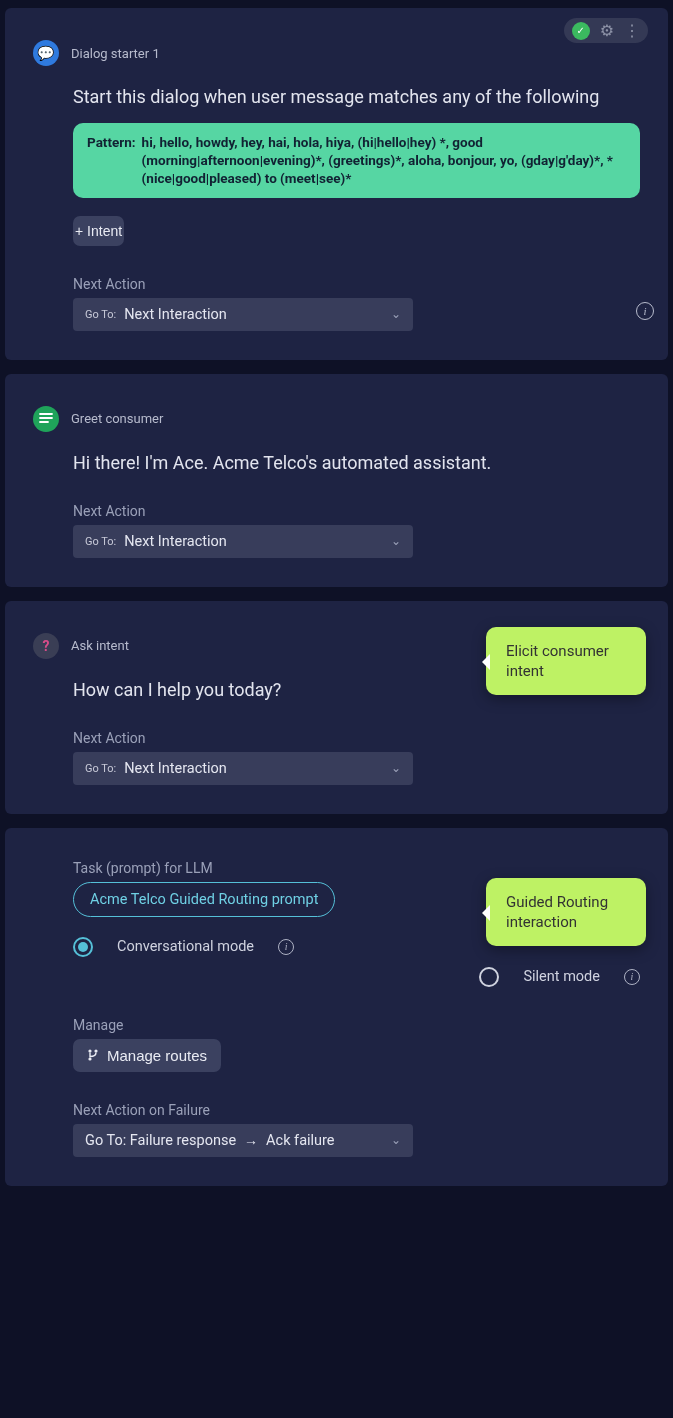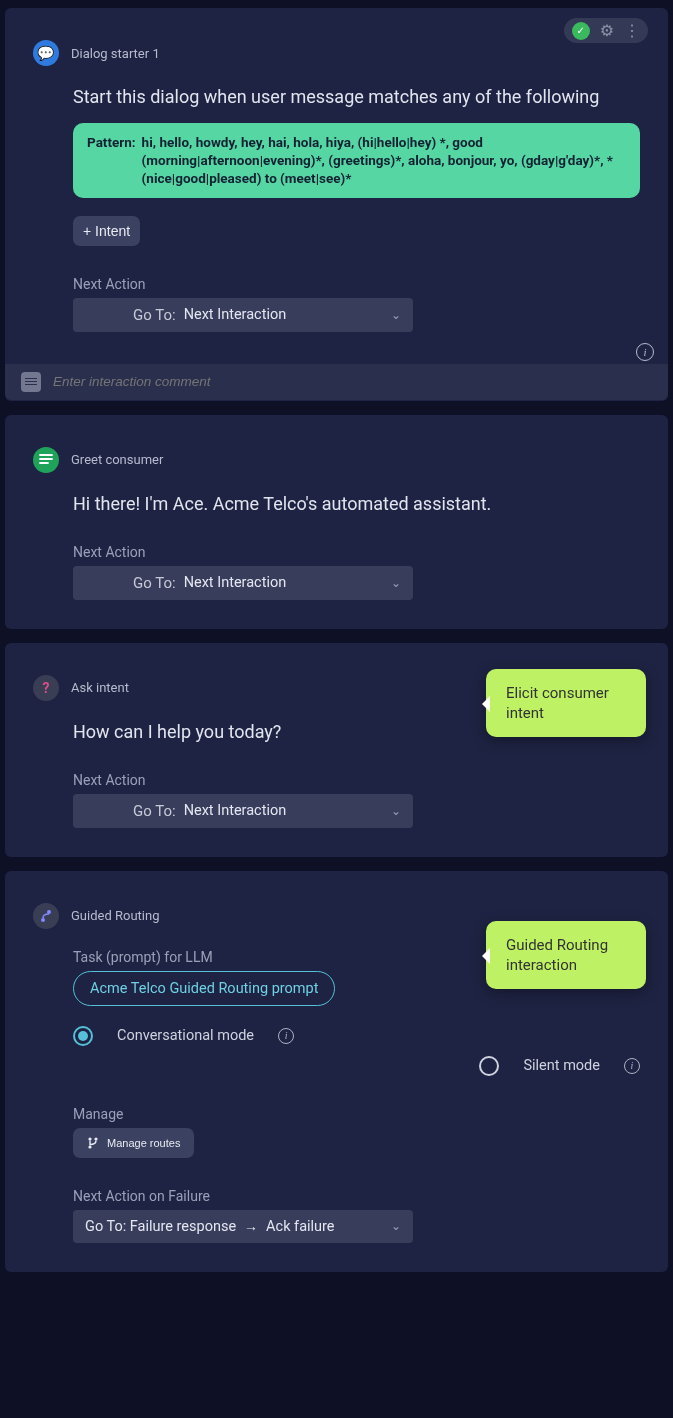--- a/index.html
+++ b/index.html
@@ -51,30 +51,30 @@
     padding:10px 14px; display:flex; gap:6px; font-size:13.5px;
     line-height:1.35;
     font-weight:bold;
   }
   .pattern-label { white-space:nowrap; }
   .pattern-text { flex:1; }
   .intent-btn {
     margin-top:18px; display:inline-block;
     background:#3b4160; color:#e9ebf3;
     border:none; border-radius:7px;
-    padding:7px 10px; font-size:14px; cursor:pointer;
+    padding:7px 2px; font-size:14px; cursor:pointer;
   }
   .section-label { color:#9aa0b8; font-size:14px; margin-top:30px; margin-bottom:6px; }
   .goto-select {
     background:#383d5b; border-radius:4px;
     display:flex; align-items:center;
     padding:8px 12px; width:340px; position:relative;
     cursor:pointer;
   }
-  .goto-prefix { color:#c8cad8; font-size:15px; margin-right:8px;margin-left:48px; }
+  .goto-prefix { color:#c8cad8; font-size:11px; margin-right:8px; }
   .goto-value  { color:#e4e6f0; font-size:14.5px; flex:1; display:flex; align-items:center; gap:8px;}
   .goto-chevron { color:#9aa0b8; font-size:12px; }
   .info-icon {
     position:absolute; right:14px; bottom:40px;
     width:18px; height:18px; border:1.5px solid #b8bccd; border-radius:50%;
     display:flex; align-items:center; justify-content:center;
     font-size:11px; color:#b8bccd; font-style:italic; font-family:serif;
   }
   .comment-bar {
     background:#2a2f4d; border-radius:0 0 6px 6px;
@@ -113,21 +113,21 @@
   }
   .radio.unselected { border-color:#cfd2df; }
   .radio.selected::after { content:""; width:10px; height:10px; background:#55c0d8; border-radius:50%; }
   .mini-info {
     width:16px; height:16px; border:1.3px solid #aeb2c4; border-radius:50%;
     display:inline-flex; align-items:center; justify-content:center;
     font-size:10px; color:#aeb2c4; font-style:italic; font-family:serif;
   }
   .manage-btn {
     background:#3b4160; color:#e9ebf3; border:none; border-radius:7px;
-    padding:8px 14px; font-size:11px; cursor:pointer;
+    padding:8px 14px; font-size:15px; cursor:pointer;
     display:inline-flex; align-items:center; gap:8px;
   }
   .arrow-right { font-size:14px; }
 </style>
 </head>
 <body>
 
 <div class="card">
   <div class="card-actions">
     <span class="check-circle">✓</span>
@@ -148,24 +148,20 @@
       <button class="intent-btn">+ Intent</button>
       <div class="section-label">Next Action</div>
       <div class="goto-select">
         <span class="goto-prefix">Go To:</span>
         <span class="goto-value">Next Interaction</span>
         <span class="goto-chevron">⌄</span>
       </div>
     </div>
   </div>
   <div class="info-icon">i</div>
-  <div class="comment-bar">
-    <div class="comment-icon"></div>
-    <input class="comment-input" placeholder="Enter interaction comment" style="">
-  </div>
 </div>
 
 <div class="card">
   <div class="card-inner">
     <div class="header-row">
       <div class="icon-circle icon-greet">
         <svg width="14" height="12" viewBox="0 0 14 12">
             <path d="M1 1h12M1 5h12M1 9h8" stroke="#fff" stroke-width="1.8" stroke-linecap="round"></path>
           </svg>
       </div>
@@ -197,30 +193,20 @@
         <span class="goto-value">Next Interaction</span>
         <span class="goto-chevron">⌄</span>
       </div>
     </div>
   </div>
   <div class="callout" style="top:26px;">Elicit consumer intent</div>
 </div>
 
 <div class="card" style="position:relative;">
   <div class="card-inner">
-    <div class="header-row">
-      <div class="icon-circle icon-route">
-        <svg width="14" height="14" viewBox="0 0 14 14">
-            <circle cx="4" cy="11" r="2" fill="#8089ff"></circle>
-            <circle cx="10" cy="3" r="2" fill="#8089ff"></circle>
-            <path d="M4 9 Q4 5 10 5" stroke="#8089ff" stroke-width="1.5" fill="none"></path>
-          </svg>
-      </div>
-      <div class="header-title">Guided Routing</div>
-    </div>
     <div class="body-block">
       <div class="section-label" style="margin-top:16px;">Task (prompt) for LLM</div>
       <div class="chip-outline">Acme Telco Guided Routing prompt</div>
 
       <div class="radio-row">
         <span class="radio selected"></span>
         <span>Conversational mode</span>
         <span class="mini-info">i</span>
       </div>
       <div class="radio-row" style="margin-top:10px;justify-content:flex-end;">

